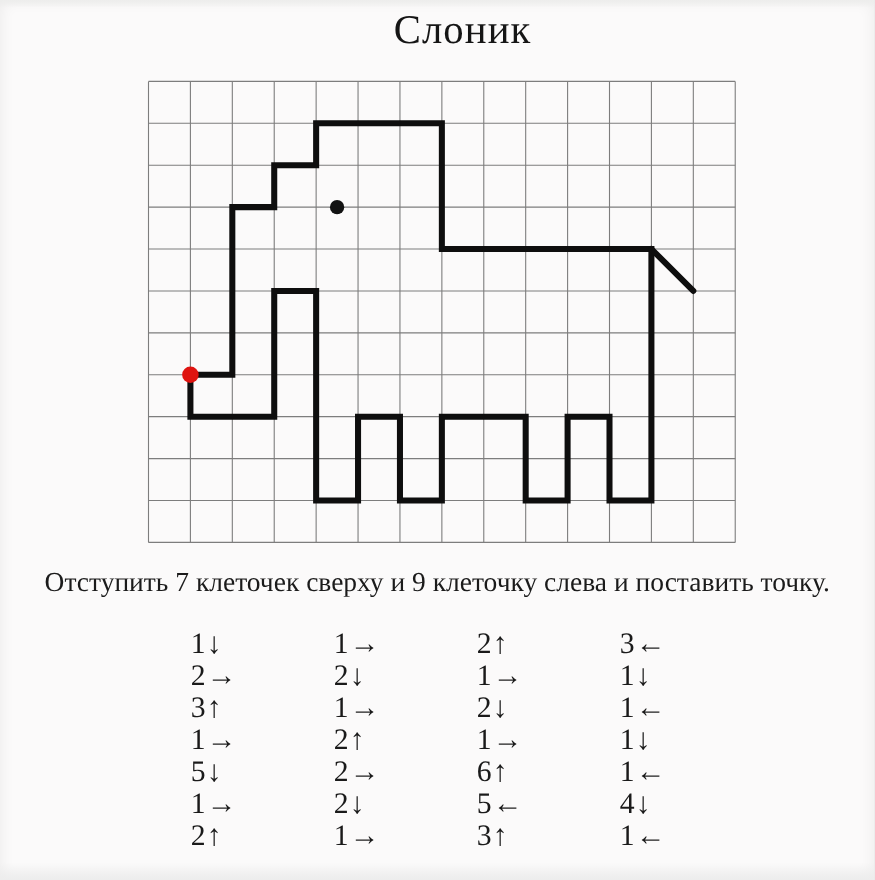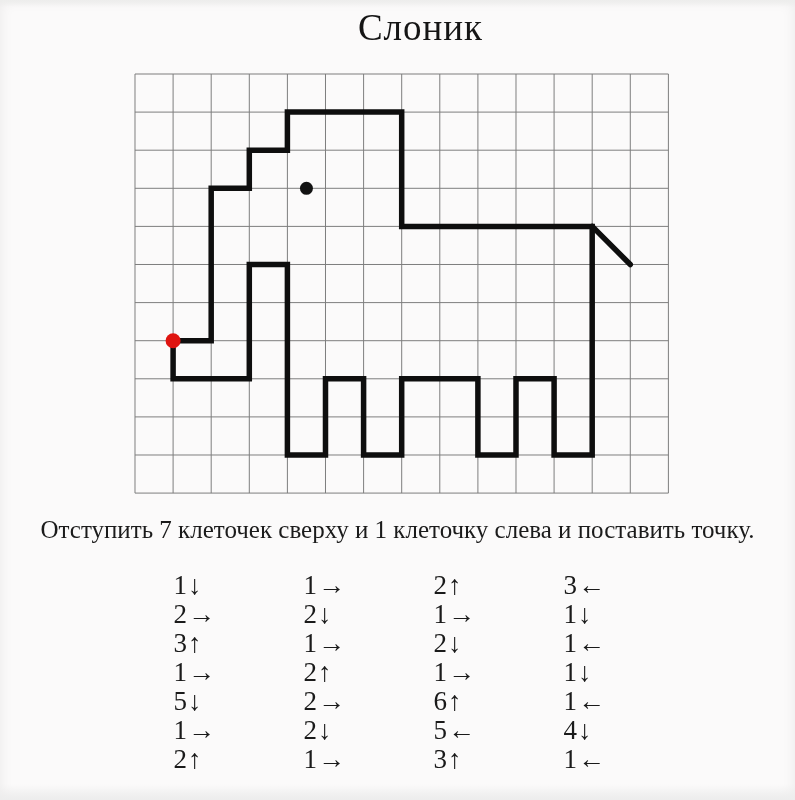--- a/index.html
+++ b/index.html
@@ -85,21 +85,21 @@
         <line x1="5" y1="347.90000000000003" x2="538.4" y2="347.90000000000003" stroke="#7d7d7d" stroke-width="1"></line>
         <line x1="5" y1="386" x2="538.4" y2="386" stroke="#7d7d7d" stroke-width="1"></line>
         <line x1="5" y1="424.1" x2="538.4" y2="424.1" stroke="#7d7d7d" stroke-width="1"></line>
         <polyline points="43.1,271.7 43.1,309.8 119.30000000000001,309.8 119.30000000000001,195.5 157.4,195.5 157.4,386 195.5,386 195.5,309.8 233.60000000000002,309.8 233.60000000000002,386 271.7,386 271.7,309.8 347.90000000000003,309.8 347.90000000000003,386 386,386 386,309.8 424.1,309.8 424.1,386 462.20000000000005,386 462.20000000000005,157.4 271.7,157.4 271.7,43.1 157.4,43.1 157.4,81.2 119.30000000000001,81.2 119.30000000000001,119.30000000000001 81.2,119.30000000000001 81.2,271.7 43.1,271.7" fill="none" stroke="#0e0e0e" stroke-width="5.5" stroke-linejoin="miter" stroke-linecap="butt"></polyline>
         <line x1="462.20000000000005" y1="157.4" x2="500.3" y2="195.5" stroke="#0e0e0e" stroke-width="5.5" stroke-linecap="round"></line>
         <circle cx="176.45000000000002" cy="119.30000000000001" r="6.5" fill="#121212"></circle>
         <circle cx="43.1" cy="271.7" r="7.5" fill="#df1410"></circle>
       </svg>
   </div>
 
-  <div class="instruction">Отступить 7 клеточек сверху и 1 клеточку слева и поставить точку.</div>
+  <div class="instruction">Отступить 7 клеточек сверху и 9 клеточку слева и поставить точку.</div>
 
   <div class="moves">
       <div class="moves-col">
         <div class="move-item">1↓</div>
         <div class="move-item">2→</div>
         <div class="move-item">3↑</div>
         <div class="move-item">1→</div>
         <div class="move-item">5↓</div>
         <div class="move-item">1→</div>
         <div class="move-item">2↑</div>

